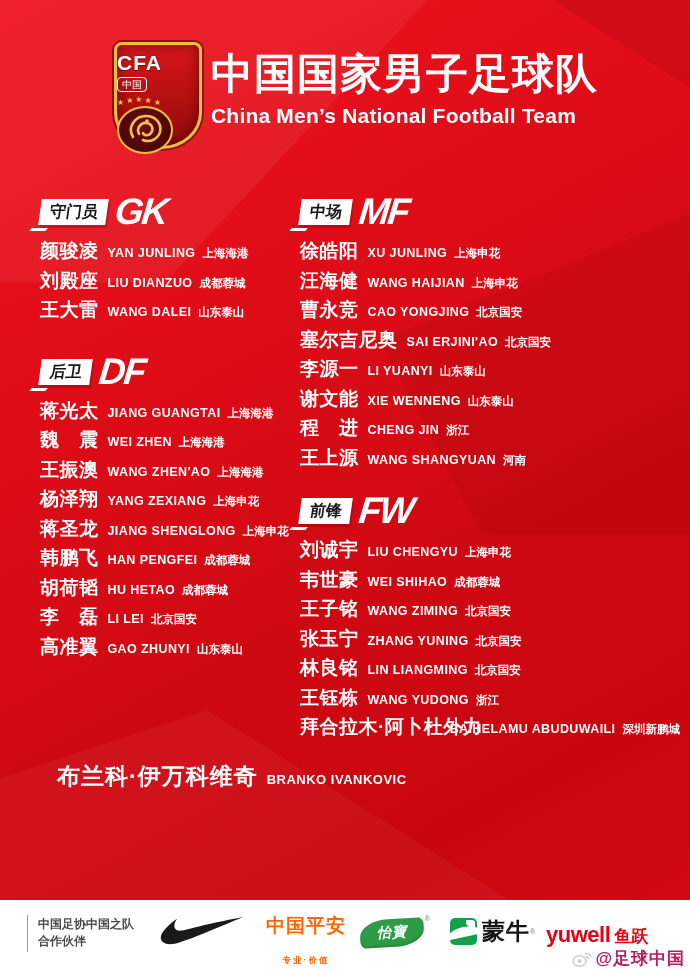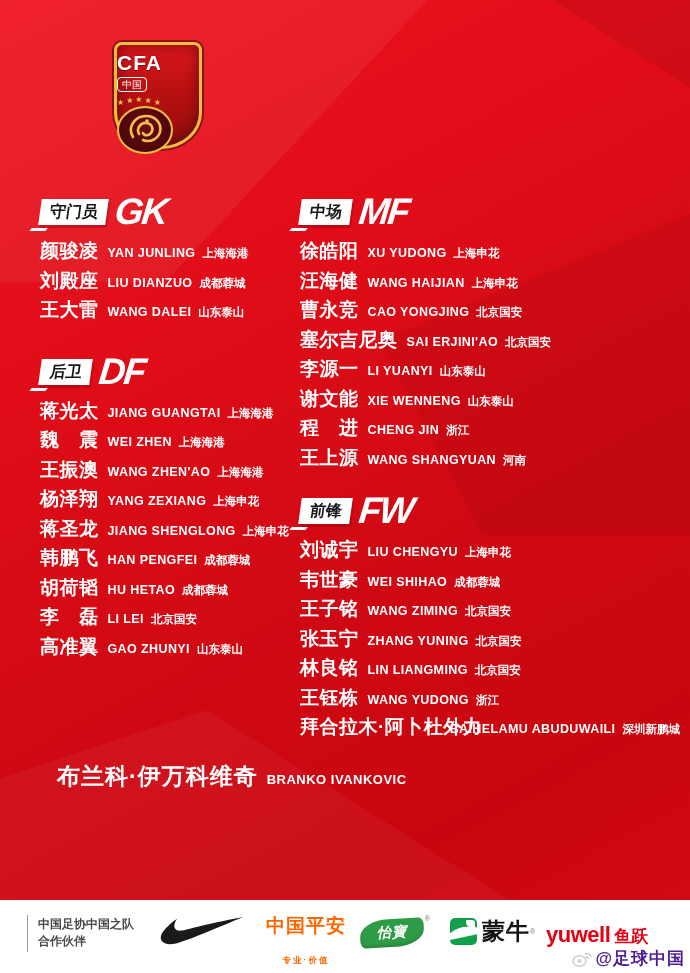--- a/index.html
+++ b/index.html
@@ -97,21 +97,21 @@
     background:#fff; border-radius:50% 50% 0 0/100% 100% 0 0; transform:rotate(-12deg); }
   .mengniu-icon::after { content:""; position:absolute; right:2px; top:2px; width:9px; height:7px;
     background:#fff; border-radius:0 40% 0 60%; }
   .mengniu-text { margin-left:5px; color:#141414; font-size:23px; font-weight:900; letter-spacing:1px;
     font-family:"Liberation Serif","DejaVu Serif",serif; }
   .mengniu .reg { color:#777; font-size:7px; vertical-align:top; }
   .yuwell { position:absolute; left:546px; top:22px; display:flex; align-items:baseline; color:#e60012; }
   .yuwell-en { font-size:22px; font-weight:900; letter-spacing:-.5px; }
   .yuwell-cn { font-size:17px; font-weight:900; margin-left:4px; }
   .watermark { position:absolute; right:5px; bottom:3px; display:flex; align-items:center;
-    color:#4c1d95; font-size:17px; font-weight:700; letter-spacing:1px; }
+    color:#be185d; font-size:17px; font-weight:700; letter-spacing:1px; }
   .watermark svg { margin-right:2px; }
 </style>
 </head>
 <body>
 
 <div class="poster">
   <div class="streak s1"></div>
   <div class="streak s2"></div>
   <div class="streak s3"></div>
   <div class="streak s4"></div>
@@ -123,20 +123,24 @@
     <div class="logo-emblem">
       <svg width="44" height="44" viewBox="0 0 44 44">
         <g fill="none" stroke="#f2c14e" stroke-width="2.6" stroke-linecap="round">
           <path d="M10 29 C4 19 12 8 23 8 C33 8 39 16 37 24 C35 31 27 35 20 32"></path>
           <path d="M16 26 C13 20 18 14 24 15 C29 16 31 21 28 25 C26 28 21 28 20 25"></path>
         </g>
         <circle cx="24" cy="13" r="1.8" fill="#f2c14e"></circle>
       </svg>
     </div>
   </div>
+  <div class="titles">
+    <div class="title-cn">中国国家男子足球队</div>
+    <div class="title-en">China Men’s National Football Team</div>
+  </div>
 
   <div class="col col-left">
     <div class="section">
       <div class="section-header">
         <span class="tab">守门员</span>
         <span class="big-letters">GK</span>
       </div>
       <div>
   <div class="player-row">
     <span class="p-name">颜骏凌</span>
@@ -222,21 +226,21 @@
 
   <div class="col col-right">
     <div class="section">
       <div class="section-header">
         <span class="tab">中场</span>
         <span class="big-letters">MF</span>
       </div>
       <div>
   <div class="player-row">
     <span class="p-name">徐皓阳</span>
-    <span class="p-pinyin">XU YUDONG</span>
+    <span class="p-pinyin">XU JUNLING</span>
     <span class="p-club">上海申花</span>
   </div>
 
   <div class="player-row">
     <span class="p-name">汪海健</span>
     <span class="p-pinyin">WANG HAIJIAN</span>
     <span class="p-club">上海申花</span>
   </div>
 
   <div class="player-row">

